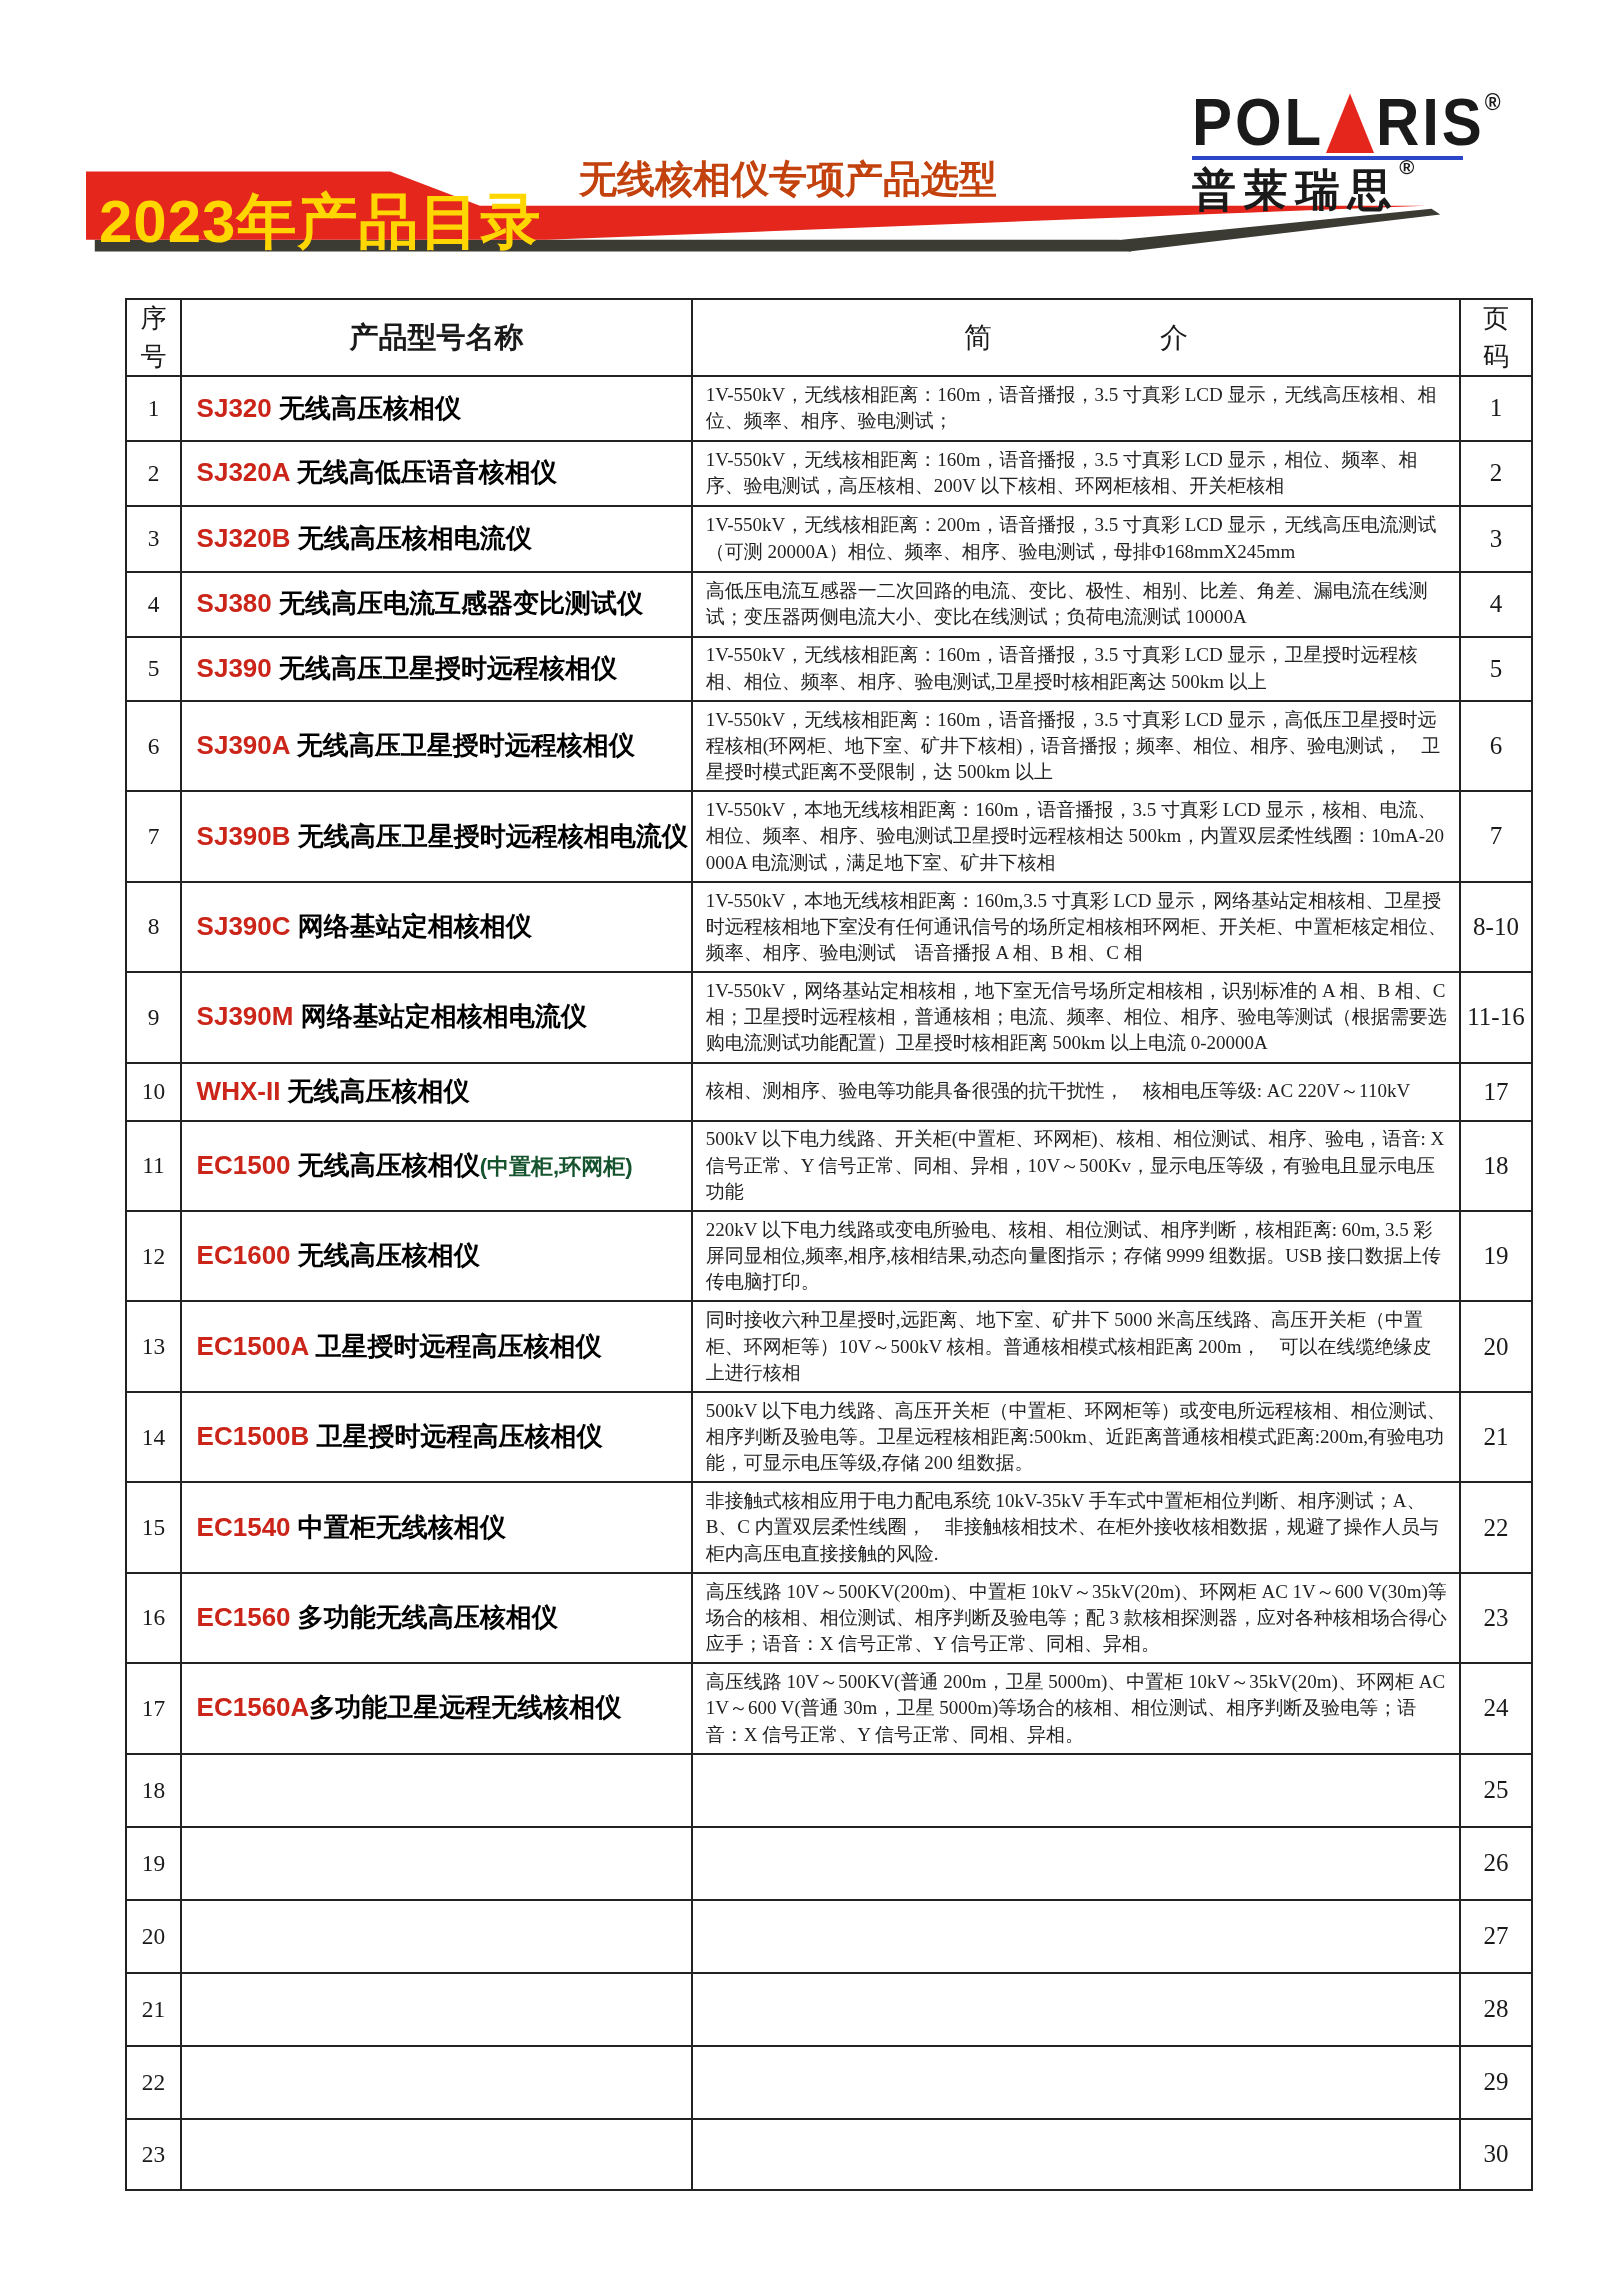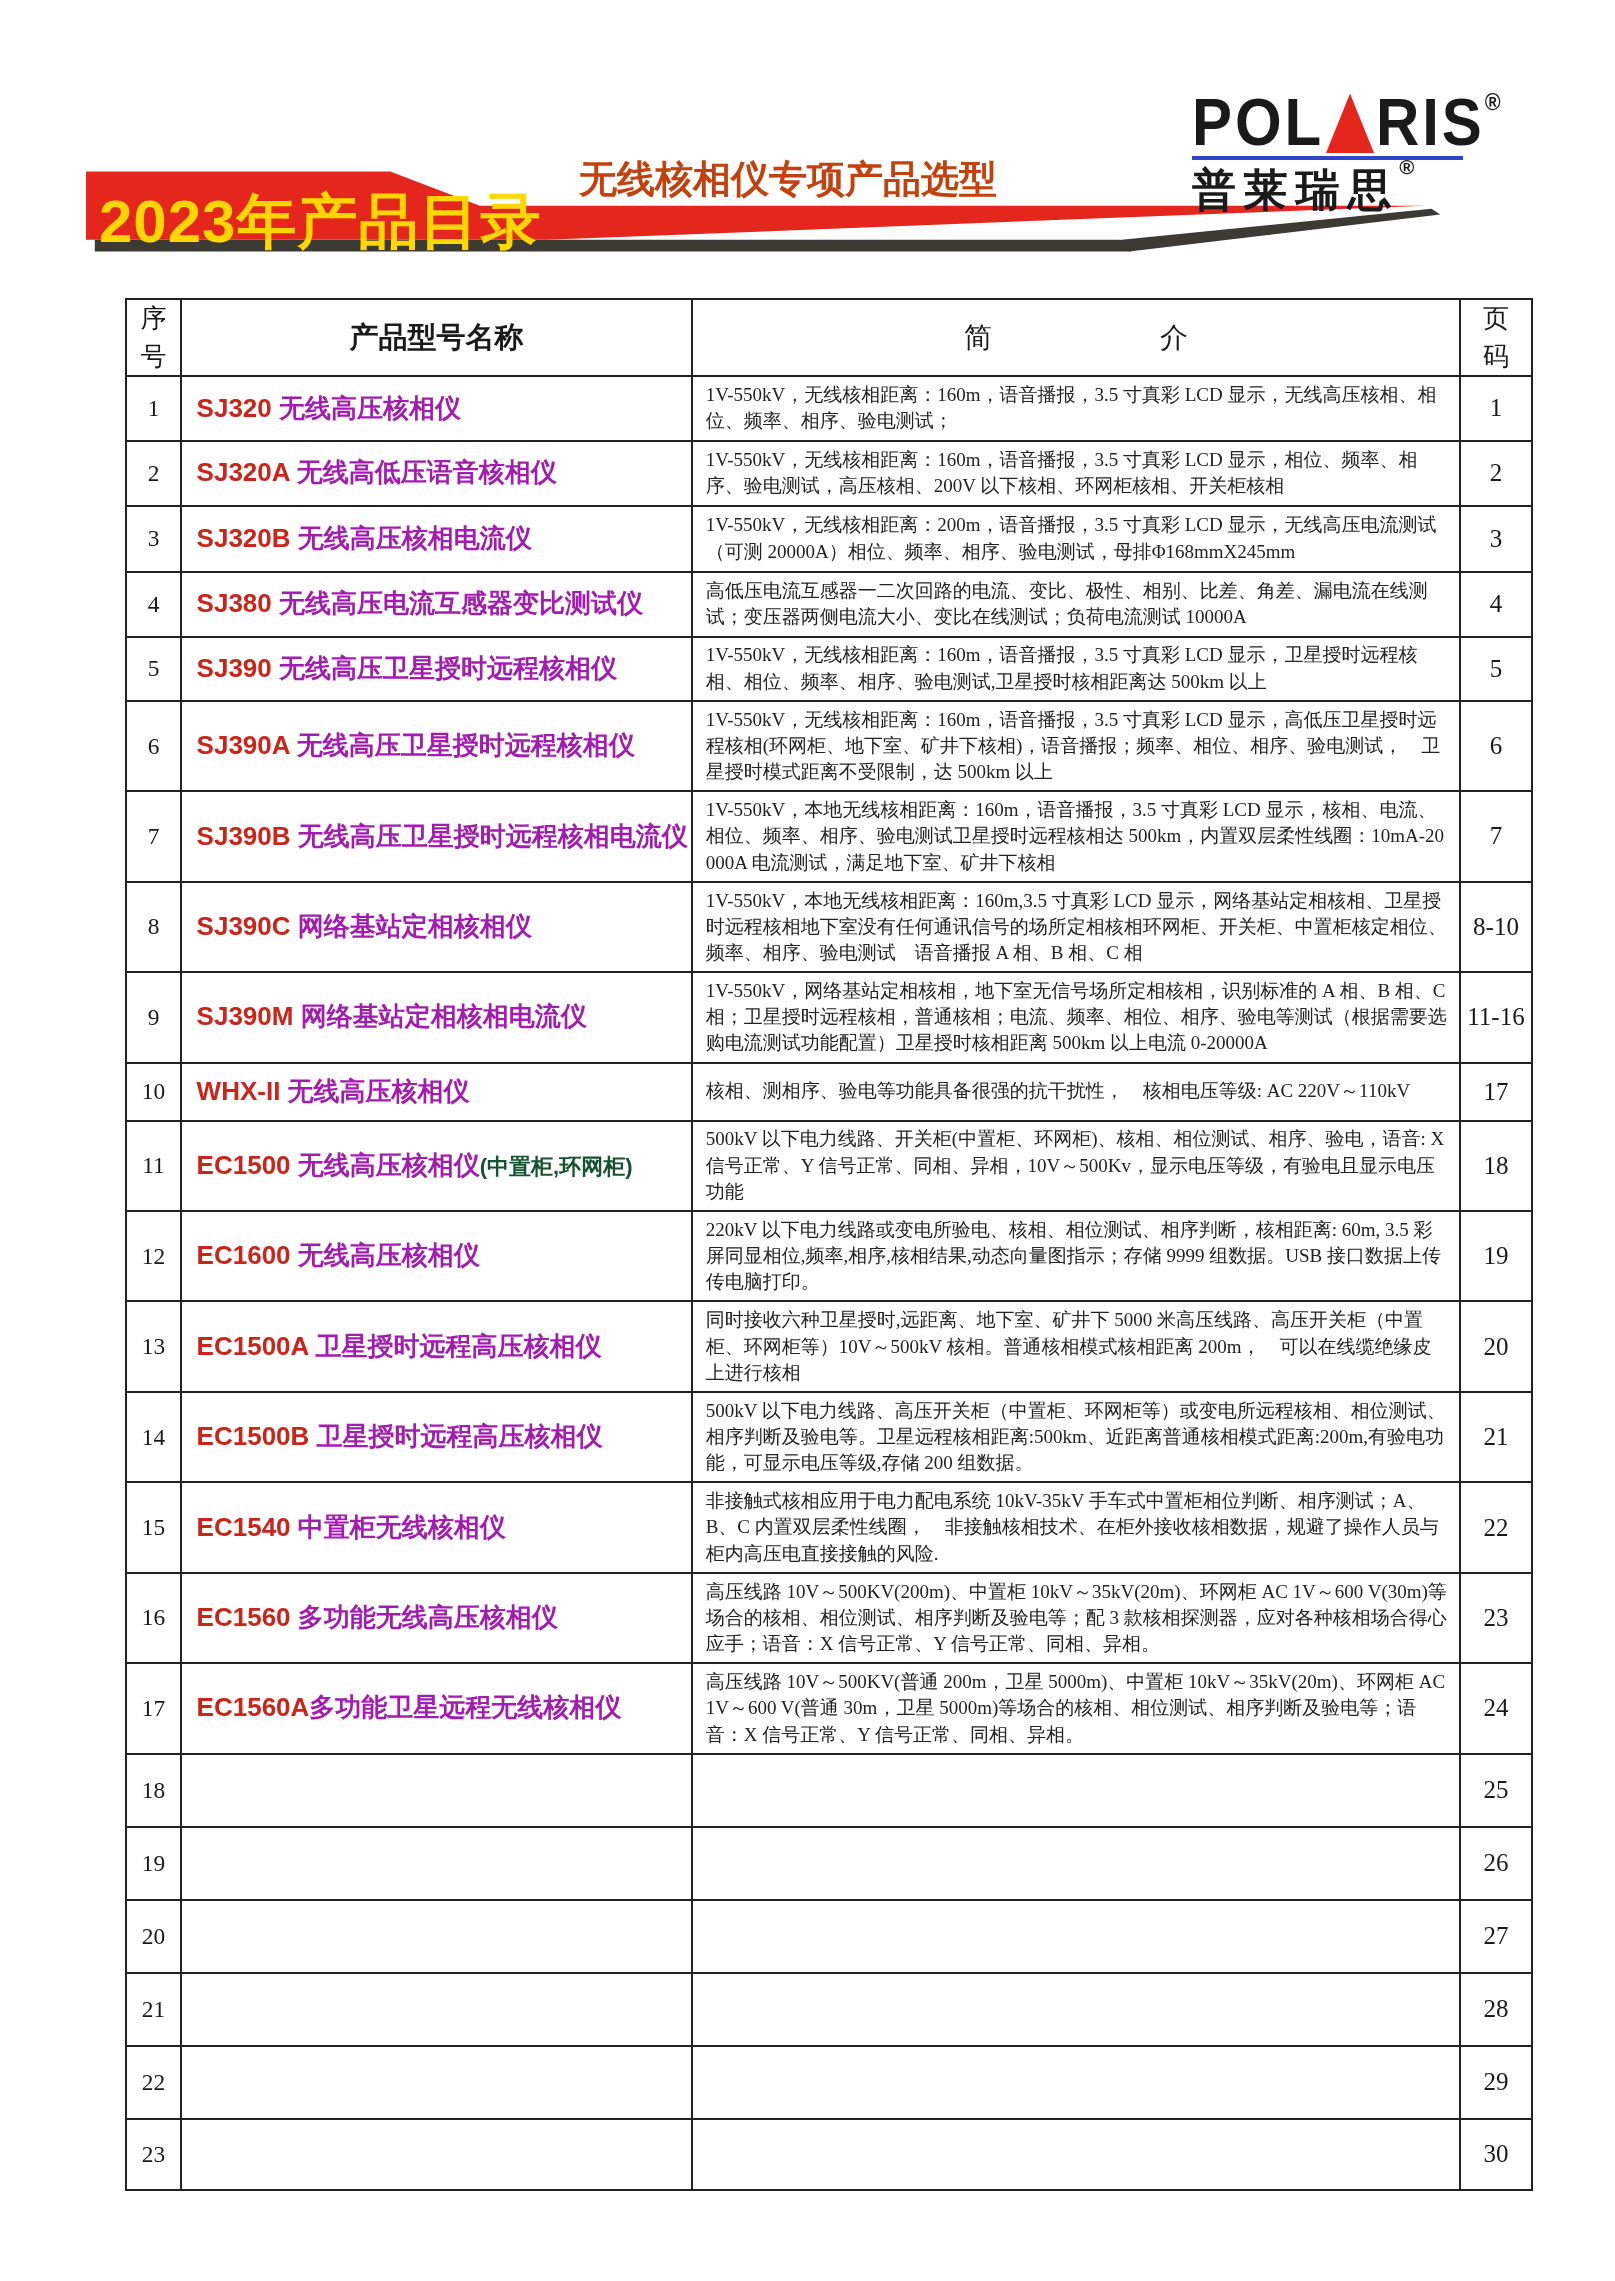--- a/index.html
+++ b/index.html
@@ -41,21 +41,21 @@
   col.c1 { width:55px; } col.c2 { width:511px; } col.c3 { width:768px; } col.c4 { width:72px; }
   .stack { display:inline-block; width:1.1em; word-break:break-all;
            line-height:1.45; font-weight:normal; }
   th { font-size:26px; }
   th.h-no, th.h-page { font-family:"Liberation Serif", serif; font-weight:normal; }
   th.h-name { font-weight:bold; font-size:29px; }
   th.h-intro { font-weight:normal; font-size:28px; white-space:pre; }
   td.c-no { text-align:center; font-family:"Liberation Serif", serif; font-size:23.4px; }
   td.c-name { padding-left:14.6px; font-size:26px; font-weight:bold; line-height:1.15; }
   .model { color:#cb2419; }
-  .cname { color:#a21caf; }
+  .cname { color:#000000; }
   .csuffix { font-size:22px; color:#14532d; }
   td.c-intro { padding:4.9px 7.8px 4.9px 12.7px; font-family:"Liberation Serif", serif;
                font-size:19px; line-height:1.38; word-break:break-all; color:#222; }
   td.c-page { text-align:center; font-family:"Liberation Serif", serif; font-size:25px; }
 </style>
 </head>
 <body>
 
 <div class="page">
 

